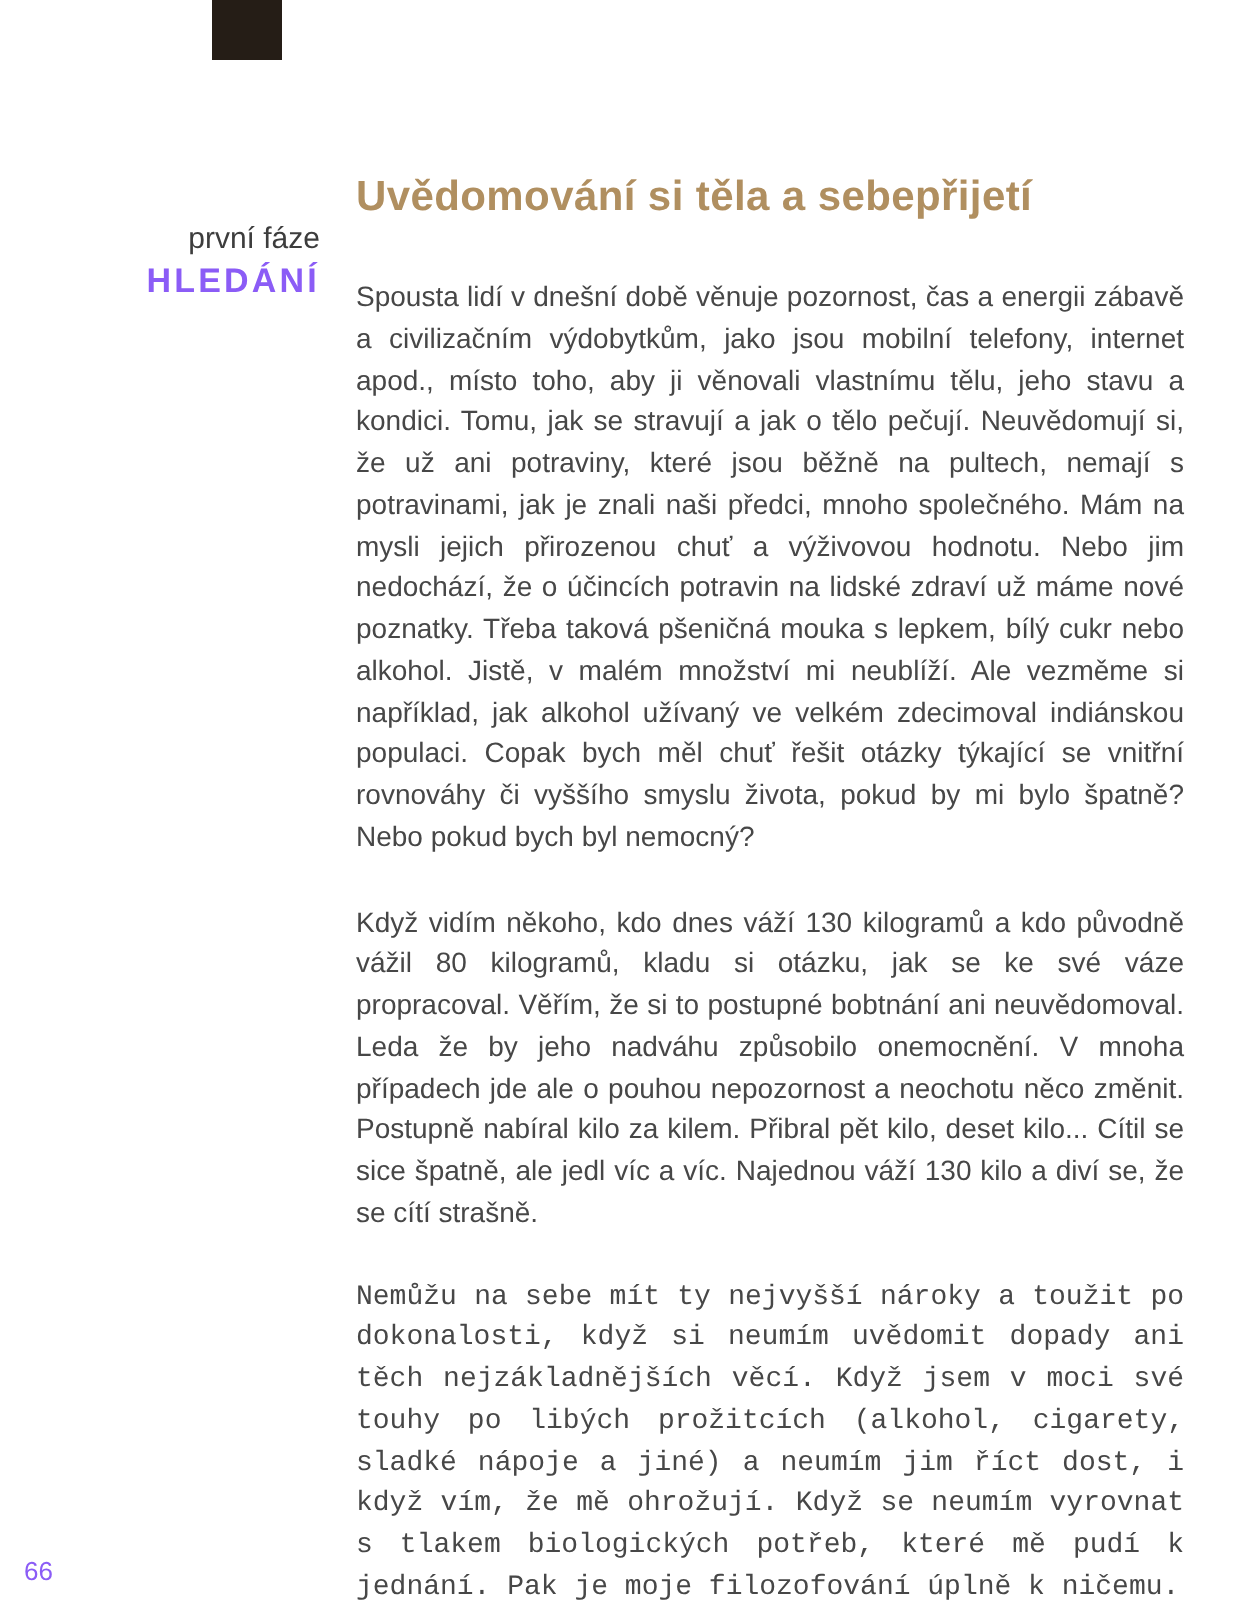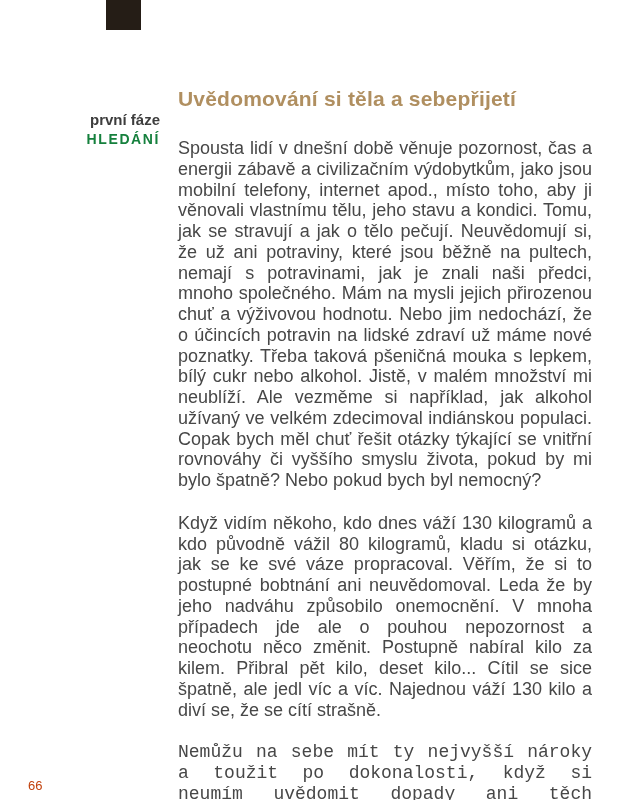--- a/index.html
+++ b/index.html
@@ -27,64 +27,64 @@
   .sidebar {
     position: absolute;
     top: 111px;
     left: 18px;
     width: 142px;
     text-align: right;
     color: #3d3d3d;
   }
   .phase-line1 {
     font-size: 15px;
-    font-weight: 700;
+    font-weight: 400;
   }
   .phase-line2 {
-    font-size: 14px;
+    font-size: 17px;
     font-weight: 600;
     letter-spacing: 1.6px;
     margin-top: 3px;
-    color: #15803d;
+    color: #8b5cf6;
   }
   .content {
     position: absolute;
     left: 178px;
     top: 87px;
     width: 414px;
   }
   .section-title {
     font-size: 21px;
     font-weight: 700;
     letter-spacing: 0.2px;
     color: var(--accent, #b08f60);
     margin-bottom: 27px;
   }
   .content p {
-    font-size: 18px;
+    font-size: 14px;
     line-height: 20.75px;
     text-align: justify;
     color: #474747;
     margin-bottom: 22px;
     hyphens: auto;
     -webkit-hyphens: auto;
   }
   .content p:last-child { margin-bottom: 0; font-family: Liberation Mono, monospace; }
   .subheading {
     font-size: 14.5px;
     font-weight: 700;
     color: #3a3a3a;
     margin: 0 0 5px 0;
   }
   .page-number {
     position: absolute;
-    left: 28px;
+    left: 12px;
     bottom: 7px;
     font-size: 13px;
-    color: #c2410c;
+    color: #8b5cf6;
   }
 </style>
 </head>
 <body>
 
 <div class="page">
 
   <div class="corner-tab"></div>
 
   <div class="sidebar">

